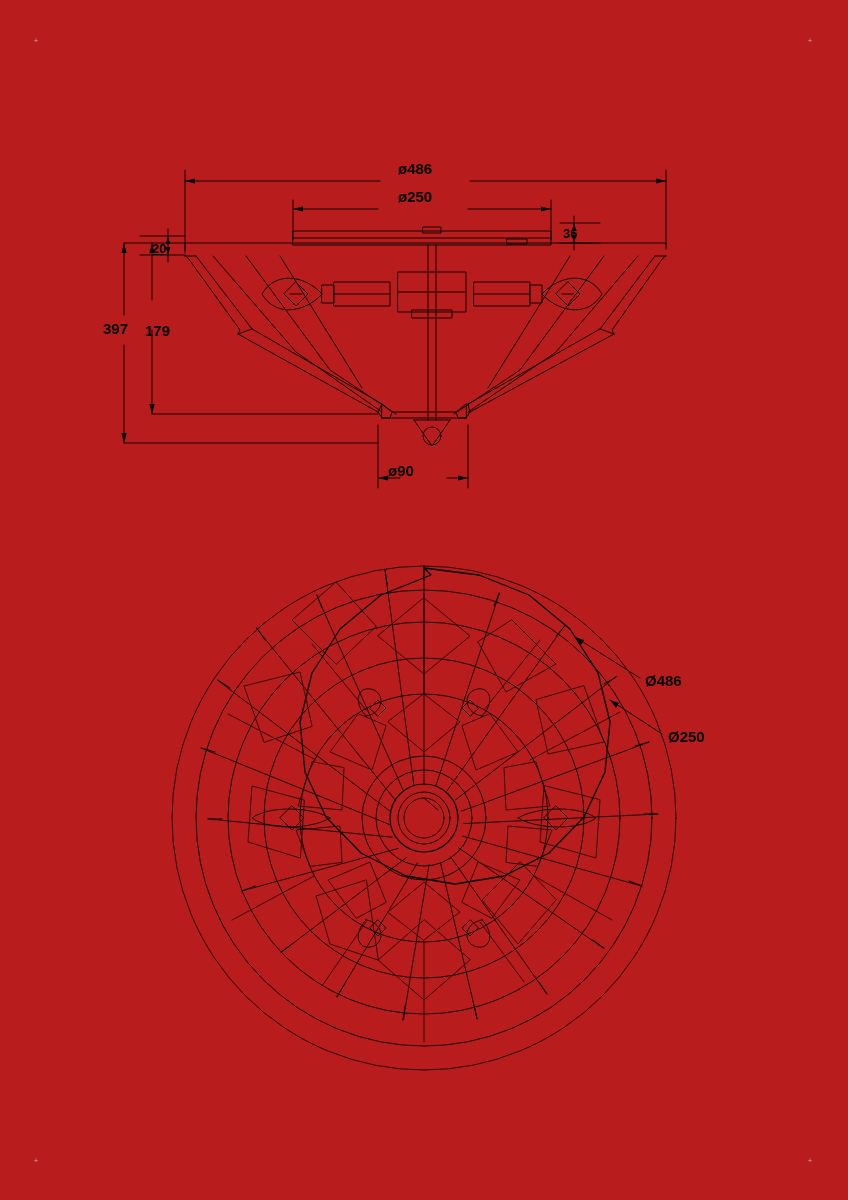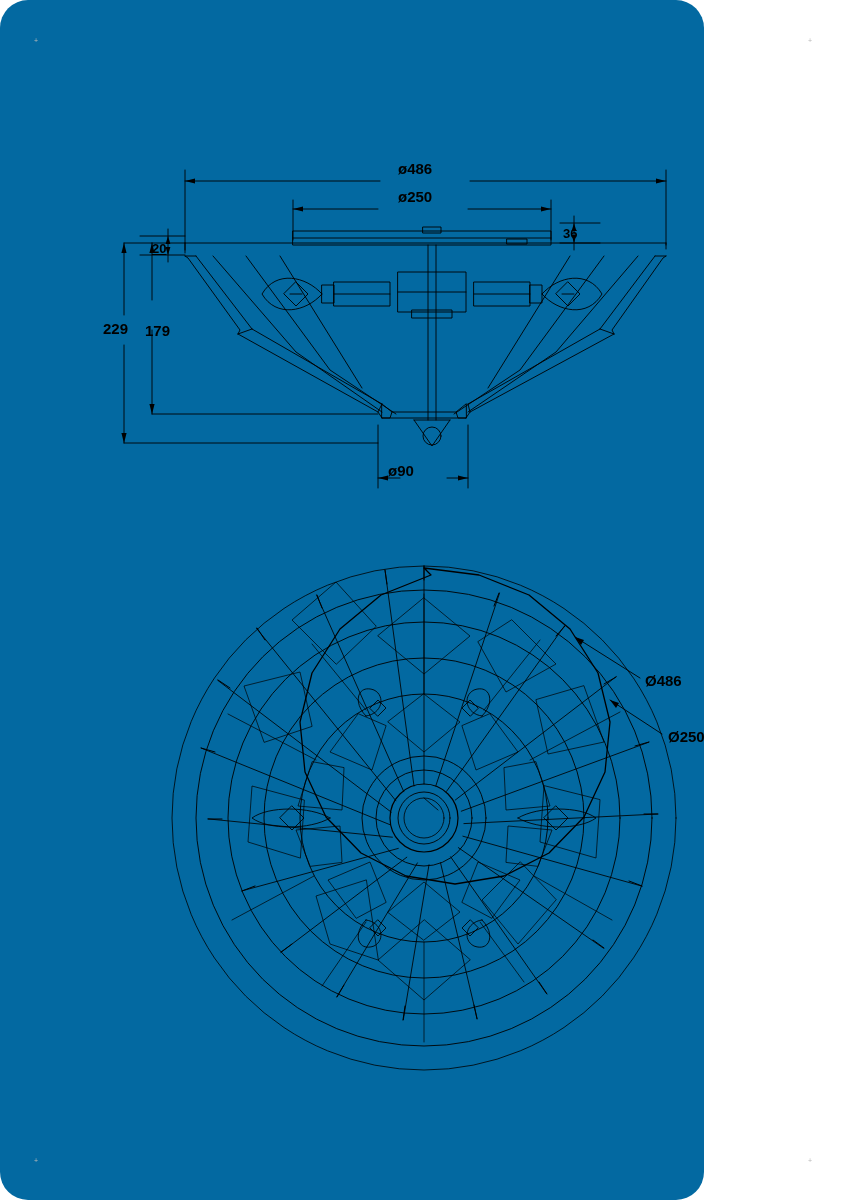--- a/index.html
+++ b/index.html
@@ -10,24 +10,23 @@
   body {
     width: 848px;
     height: 1200px;
     font-family: "Liberation Sans", sans-serif;
     color: #000000;
     overflow: hidden;
     position: relative;
   }
   #sheet {
     position: relative;
-    width: 704px;
+    width: 848px;
     height: 1200px;
-    background: #0369a1;
-    border-radius: 28px;
+    background: #b91c1c;
   }
   .corner-mark {
     position: absolute;
     width: 5px;
     height: 5px;
     color: #b9b9b9;
     font-size: 7px;
     line-height: 5px;
   }
   svg.drawing {
@@ -313,19 +312,19 @@
         </g>
       </g>
     </g>
   </svg>
 
   <div class="dim-label" style="left:398px; top:160px;">ø486</div>
   <div class="dim-label" style="left:398px; top:188px;">ø250</div>
   <div class="dim-label small" style="left:152px; top:241px;text-decoration:underline;">20</div>
   <div class="dim-label small" style="left:563px; top:226px;">36</div>
   <div class="dim-label" style="left:145px; top:322px;">179</div>
-  <div class="dim-label" style="left:103px; top:320px;">229</div>
+  <div class="dim-label" style="left:103px; top:320px;">397</div>
   <div class="dim-label" style="left:388px; top:462px;">ø90</div>
 
   <div class="dim-label" style="left:645px; top:672px;">Ø486</div>
   <div class="dim-label" style="left:668px; top:728px;">Ø250</div>
 
 </div>
 
 </body></html>

